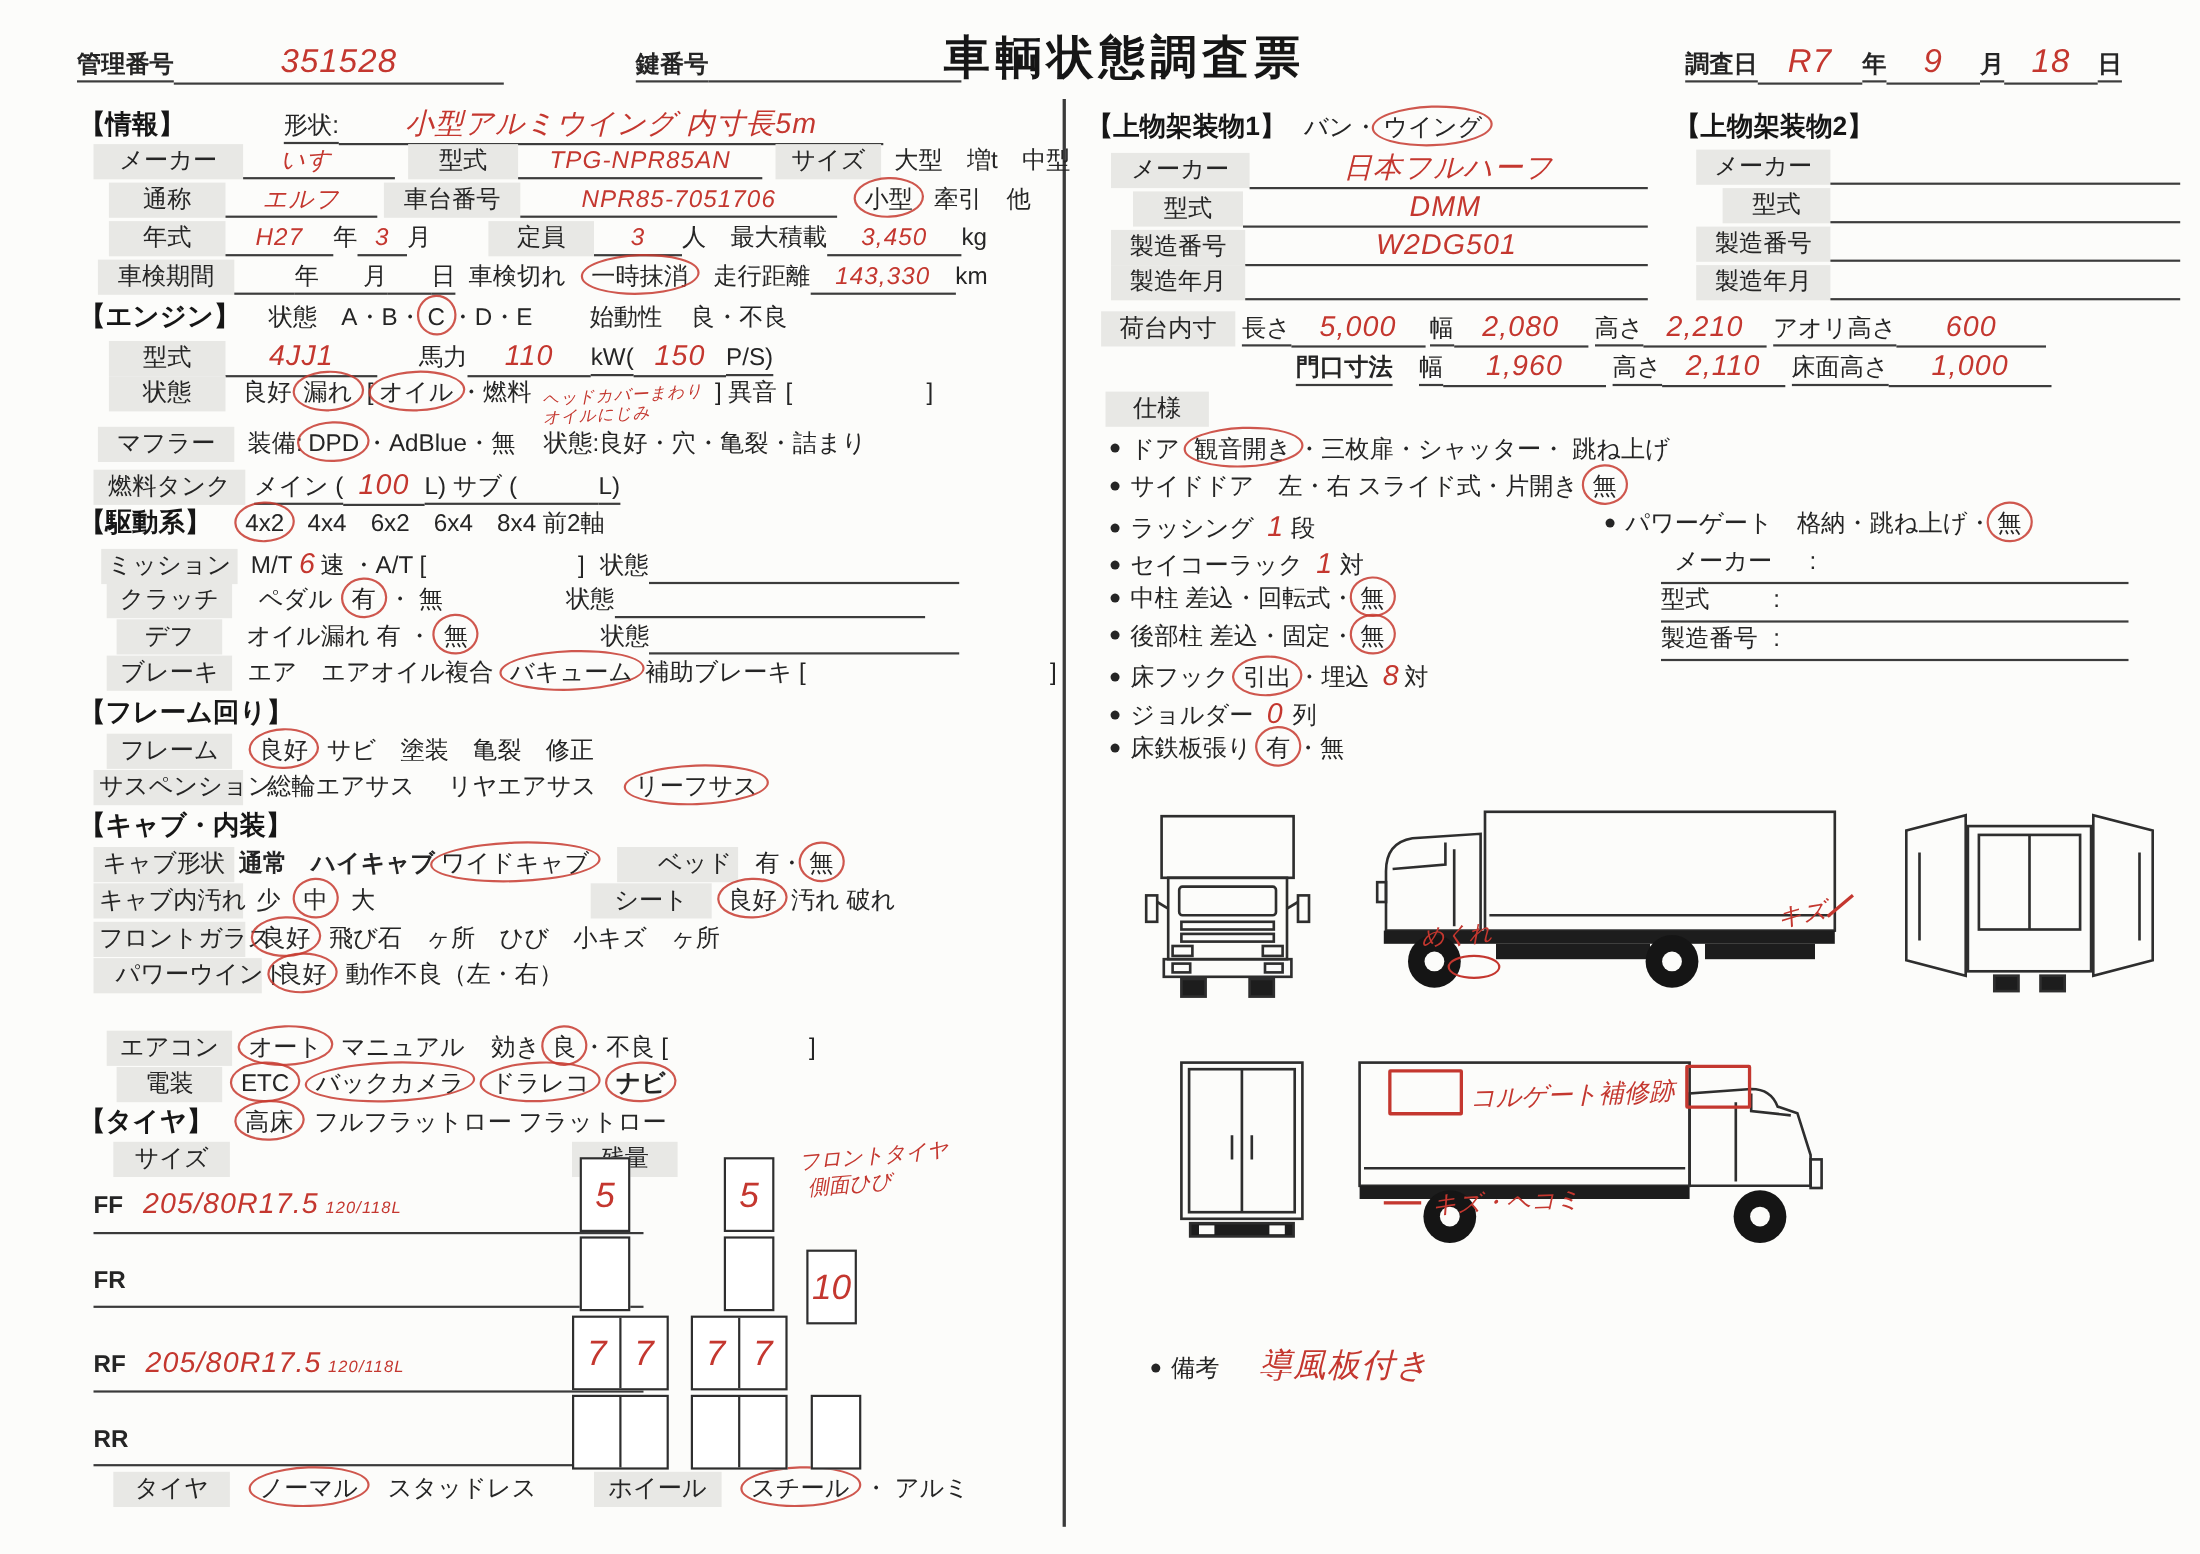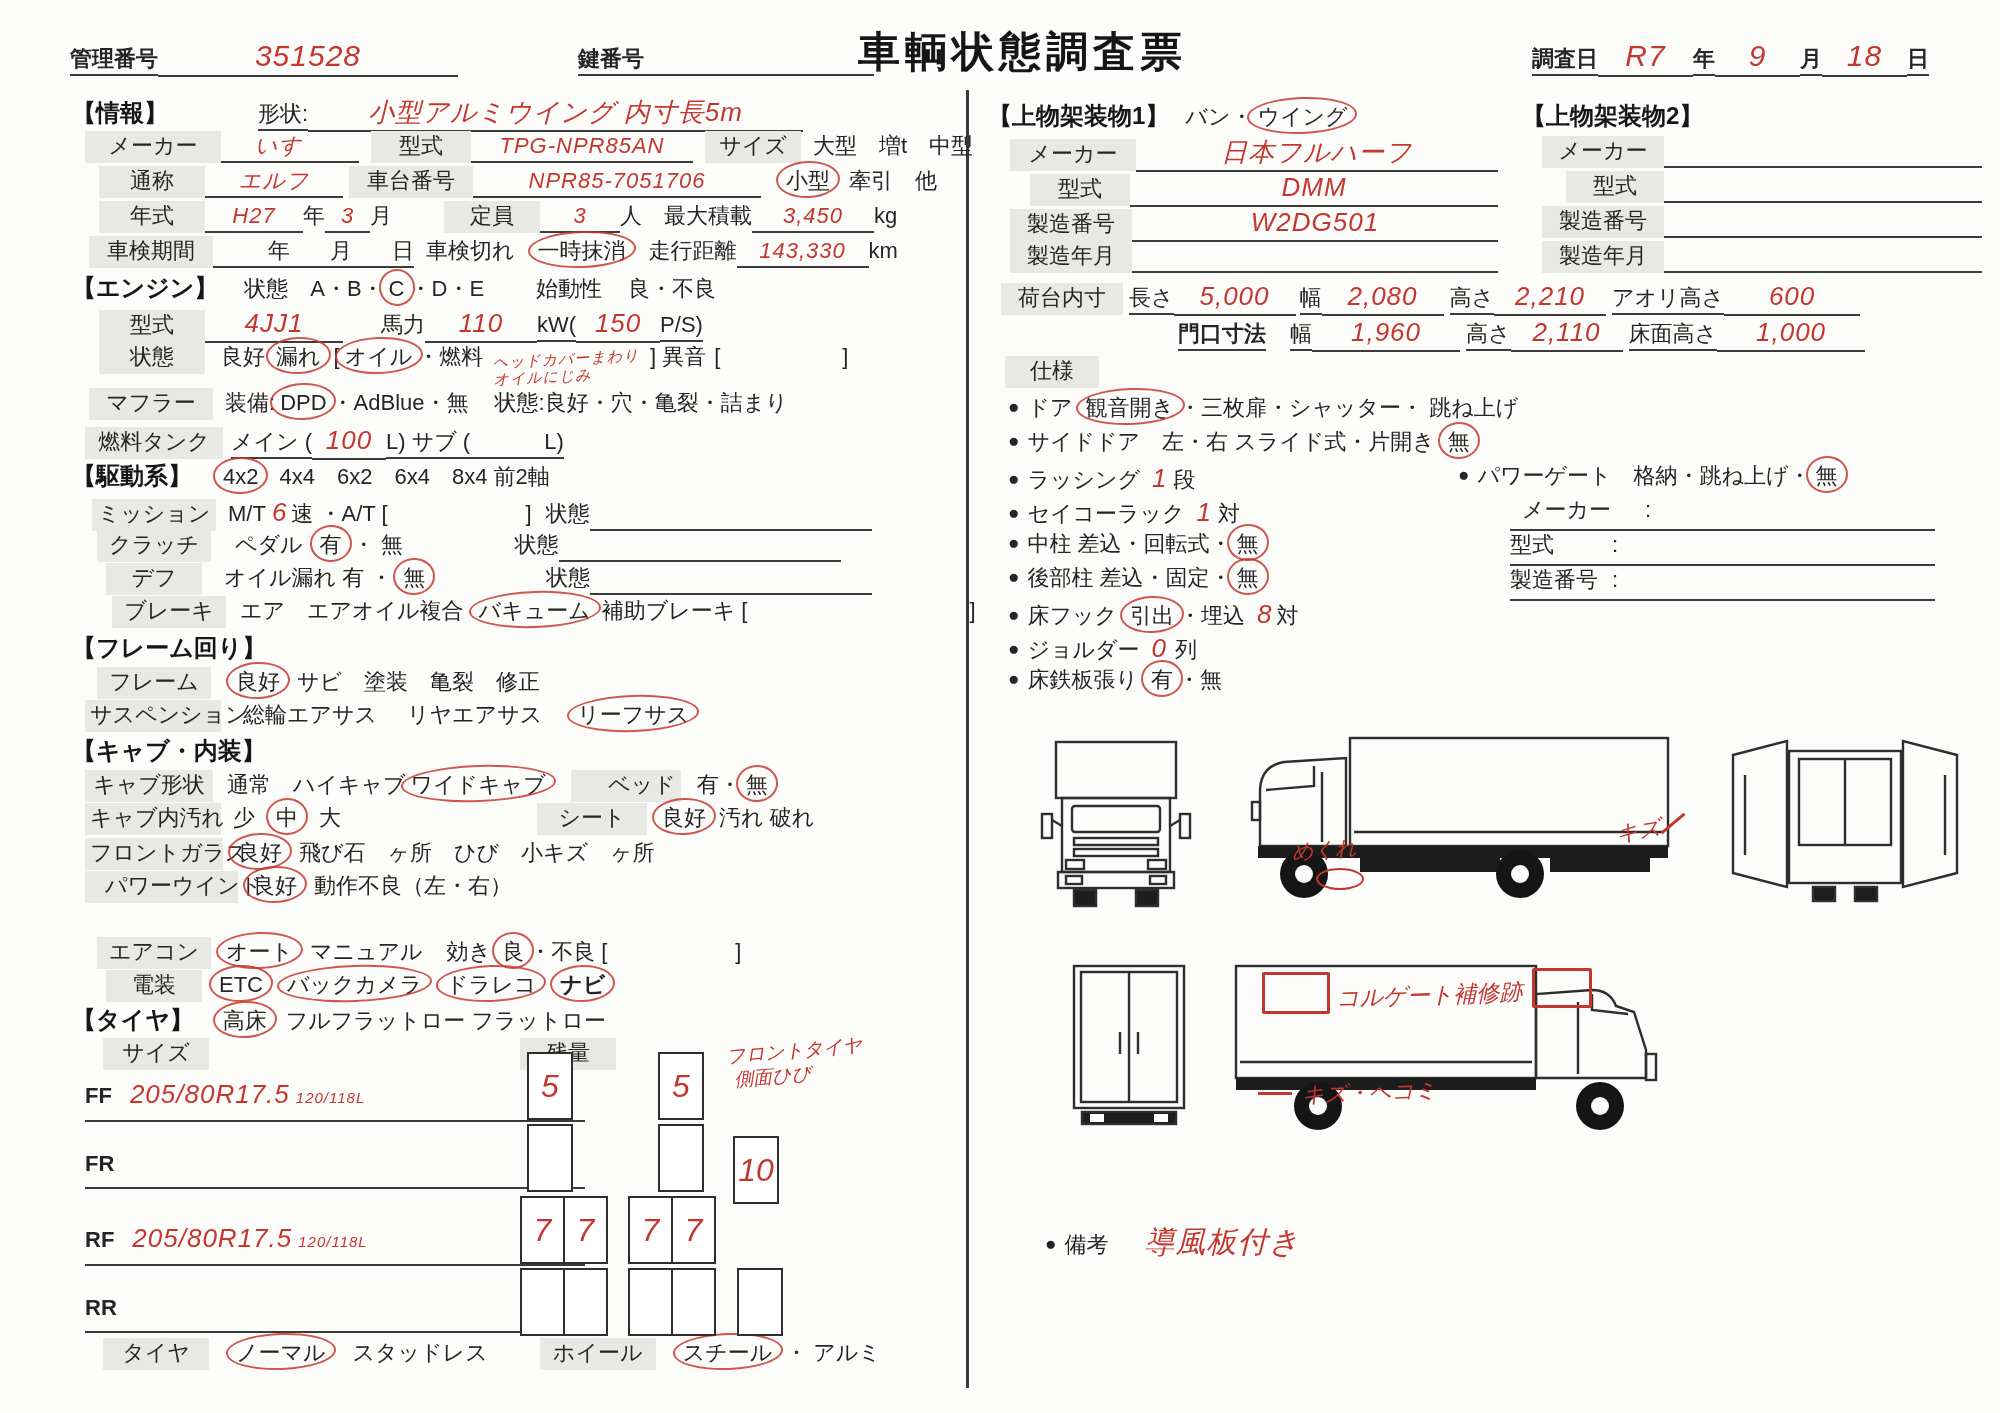--- a/index.html
+++ b/index.html
@@ -57,26 +57,26 @@
   <div class="line" style="left:72px;top:272px"><span class="seg sec">【エンジン】</span><span class="seg l" style="margin-left: 26px;">状態</span><span class="seg l" style="margin-left: 22px;">A・B・</span><span class="seg rc">C</span><span class="seg l">・D・E</span><span class="seg l" style="margin-left: 52px;">始動性</span><span class="seg l" style="margin-left: 26px;">良・不良</span></div>
   <div class="line" style="left:85px;top:307px"><span class="seg chip" style="width: 96px; margin-left: 14px;">型式</span><span class="seg r u ctr big hand" style="width: 138px;">4JJ1</span><span class="seg l" style="margin-left: 38px;">馬力</span><span class="seg r u ctr big hand" style="width: 112px;">110</span><span class="seg l u">kW(</span><span class="seg r u ctr big hand" style="width: 84px;">150</span><span class="seg l u">P/S)</span></div>
   <div class="line" style="left:85px;top:342px"><span class="seg chip" style="width: 96px; margin-left: 14px;">状態</span><span class="seg l" style="margin-left: 16px;">良好</span><span class="seg rc" style="margin-left: 6px;">漏れ</span><span class="seg l" style="margin-left: 8px;">[</span><span class="seg rc">オイル</span><span class="seg l">・燃料</span><span class="seg small2 hand" style="margin-left: 10px;">ヘッドカバーまわり
 オイルにじみ</span><span class="seg l" style="margin-left: 10px;">]</span><span class="seg l" style="margin-left: 6px;">異音</span><span class="seg l" style="margin-left: 8px;">[</span><span class="seg l" style="margin-left: 122px;">]</span></div>
   <div class="line" style="left:85px;top:388px"><span class="seg chip" style="width: 114px; margin-left: 4px;">マフラー</span><span class="seg l" style="margin-left: 12px;">装備:</span><span class="seg rc">DPD</span><span class="seg l">・AdBlue・無</span><span class="seg l" style="margin-left: 26px;">状態:良好・穴・亀裂・詰まり</span></div>
   <div class="line" style="left:85px;top:424px"><span class="seg chip" style="width: 128px;">燃料タンク</span><span class="seg l u" style="margin-left: 8px;">メイン (</span><span class="seg r u ctr big hand" style="width: 74px;">100</span><span class="seg l u">L) サブ (</span><span class="seg u" style="width: 74px;">&nbsp;</span><span class="seg l u">L)</span></div>
   <div class="line" style="left:72px;top:460px"><span class="seg sec">【駆動系】</span><span class="seg rc" style="margin-left: 26px;">4x2</span><span class="seg l" style="margin-left: 16px;">4x4　6x2　6x4　8x4 前2軸</span></div>
   <div class="line" style="left:92px;top:496px"><span class="seg chip" style="width: 114px;">ミッション</span><span class="seg l" style="margin-left: 12px;">M/T</span><span class="seg r big hand" style="margin-left: 6px;">6</span><span class="seg l" style="margin-left: 4px;">速 ・A/T [</span><span class="seg l" style="margin-left: 138px;">]</span><span class="seg l" style="margin-left: 14px;">状態</span><span class="seg u" style="width: 282px;">&nbsp;</span></div>
   <div class="line" style="left:92px;top:530px"><span class="seg chip" style="width: 104px; margin-left: 5px;">クラッチ</span><span class="seg l" style="margin-left: 24px;">ペダル</span><span class="seg rc" style="margin-left: 12px;">有</span><span class="seg l" style="margin-left: 6px;">・ 無</span><span class="seg l" style="margin-left: 112px;">状態</span><span class="seg u" style="width: 282px;">&nbsp;</span></div>
   <div class="line" style="left:92px;top:563px"><span class="seg chip" style="width: 86px; margin-left: 14px;">デフ</span><span class="seg l" style="margin-left: 22px;">オイル漏れ 有 ・</span><span class="seg rc" style="margin-left: 6px;">無</span><span class="seg l" style="margin-left: 116px;">状態</span><span class="seg u" style="width: 282px;">&nbsp;</span></div>
-  <div class="line" style="left:92px;top:596px"><span class="seg chip" style="width: 104px; margin-left: 20px;">ブレーキ</span><span class="seg l" style="margin-left: 14px;">エア　エアオイル複合</span><span class="seg rc" style="margin-left: 10px;">バキューム</span><span class="seg l" style="margin-left: 6px;">補助ブレーキ [</span><span class="seg l" style="margin-left: 222px;">]</span></div>
+  <div class="line" style="left:92px;top:596px"><span class="seg chip" style="width: 104px; margin-left: 5px;">ブレーキ</span><span class="seg l" style="margin-left: 14px;">エア　エアオイル複合</span><span class="seg rc" style="margin-left: 10px;">バキューム</span><span class="seg l" style="margin-left: 6px;">補助ブレーキ [</span><span class="seg l" style="margin-left: 222px;">]</span></div>
   <div class="line" style="left:72px;top:632px"><span class="seg sec">【フレーム回り】</span></div>
   <div class="line" style="left:92px;top:667px"><span class="seg chip" style="width: 104px; margin-left: 5px;">フレーム</span><span class="seg rc" style="margin-left: 20px;">良好</span><span class="seg l" style="margin-left: 12px;">サビ　塗装　亀裂　修正</span></div>
   <div class="line" style="left:85px;top:700px"><span class="seg chip sm" style="width: 126px;">サスペンション</span><span class="seg l" style="margin-left: 22px;">総輪エアサス</span><span class="seg l" style="margin-left: 30px;">リヤエアサス</span><span class="seg rc" style="margin-left: 30px;">リーフサス</span></div>
   <div class="line" style="left:72px;top:735px"><span class="seg sec">【キャブ・内装】</span></div>
-  <div class="line" style="left:85px;top:770px"><span class="seg chip" style="width: 118px;">キャブ形状</span><span class="seg l" style="margin-left: 14px;">通常　ハイキャブ</span><span class="seg rc">ワイドキャブ</span><span class="seg chip" style="width: 100px; margin-left: 20px; text-align: right;">ベッド</span><span class="seg l" style="margin-left: 16px;">有・</span><span class="seg rc">無</span></div>
+  <div class="line" style="left:85px;top:770px"><span class="seg chip" style="width: 118px;">キャブ形状</span><span class="seg l" style="margin-left: 4px; font-weight: bold;">通常　ハイキャブ</span><span class="seg rc">ワイドキャブ</span><span class="seg chip" style="width: 100px; margin-left: 20px; text-align: right;">ベッド</span><span class="seg l" style="margin-left: 16px;">有・</span><span class="seg rc">無</span></div>
   <div class="line" style="left:85px;top:803px"><span class="seg chip" style="width: 126px;">キャブ内汚れ</span><span class="seg l" style="margin-left: 12px;">少</span><span class="seg rc" style="margin-left: 16px;">中</span><span class="seg l" style="margin-left: 16px;">大</span><span class="seg chip" style="width: 100px; margin-left: 196px;">シート</span><span class="seg rc" style="margin-left: 10px;">良好</span><span class="seg l" style="margin-left: 8px;">汚れ 破れ</span></div>
   <div class="line" style="left:85px;top:838px"><span class="seg chip sm" style="width: 128px;">フロントガラス</span><span class="seg rc" style="margin-left: 10px;">良好</span><span class="seg l" style="margin-left: 12px;">飛び石　ヶ所　ひび　小キズ　ヶ所</span></div>
   <div class="line" style="left:85px;top:871px"><span class="seg chip sm" style="width: 128px; padding-left: 20px;">パワーウインド</span><span class="seg rc" style="margin-left: 10px;">良好</span><span class="seg l" style="margin-left: 12px;">動作不良（左・右）</span></div>
   <div class="line" style="left:92px;top:937px"><span class="seg chip" style="width: 104px; margin-left: 5px;">エアコン</span><span class="seg rc" style="margin-left: 10px;">オート</span><span class="seg l" style="margin-left: 12px;">マニュアル</span><span class="seg l" style="margin-left: 24px;">効き</span><span class="seg rc" style="margin-left: 6px;">良</span><span class="seg l">・不良 [</span><span class="seg l" style="margin-left: 128px;">]</span></div>
   <div class="line" style="left:92px;top:970px"><span class="seg chip" style="width: 86px; margin-left: 14px;">電装</span><span class="seg rc" style="margin-left: 12px;">ETC</span><span class="seg rc" style="margin-left: 14px;">バックカメラ</span><span class="seg rc" style="margin-left: 14px;">ドラレコ</span><span class="seg rc" style="margin-left: 14px; font-weight: bold;">ナビ</span></div>
   <div class="line" style="left:72px;top:1004px"><span class="seg sec">【タイヤ】</span><span class="seg rc" style="margin-left: 24px;">高床</span><span class="seg l" style="margin-left: 14px;">フルフラットロー フラットロー</span></div>
   <div class="line" style="left:85px;top:1038px"><span class="seg chip" style="width: 96px; margin-left: 18px;">サイズ</span></div>
   <div class="line" style="left:520px;top:1038px"><span class="seg chip" style="width: 86px;">残量</span></div>
 
   <div class="line tline" style="left:85px;top:1078px"><span class="seg l b">FF</span><span class="seg r big hand" style="margin-left: 18px;">205/80R17.5</span><span class="seg r sup hand" style="margin-left: 6px;">120/118L</span></div>

